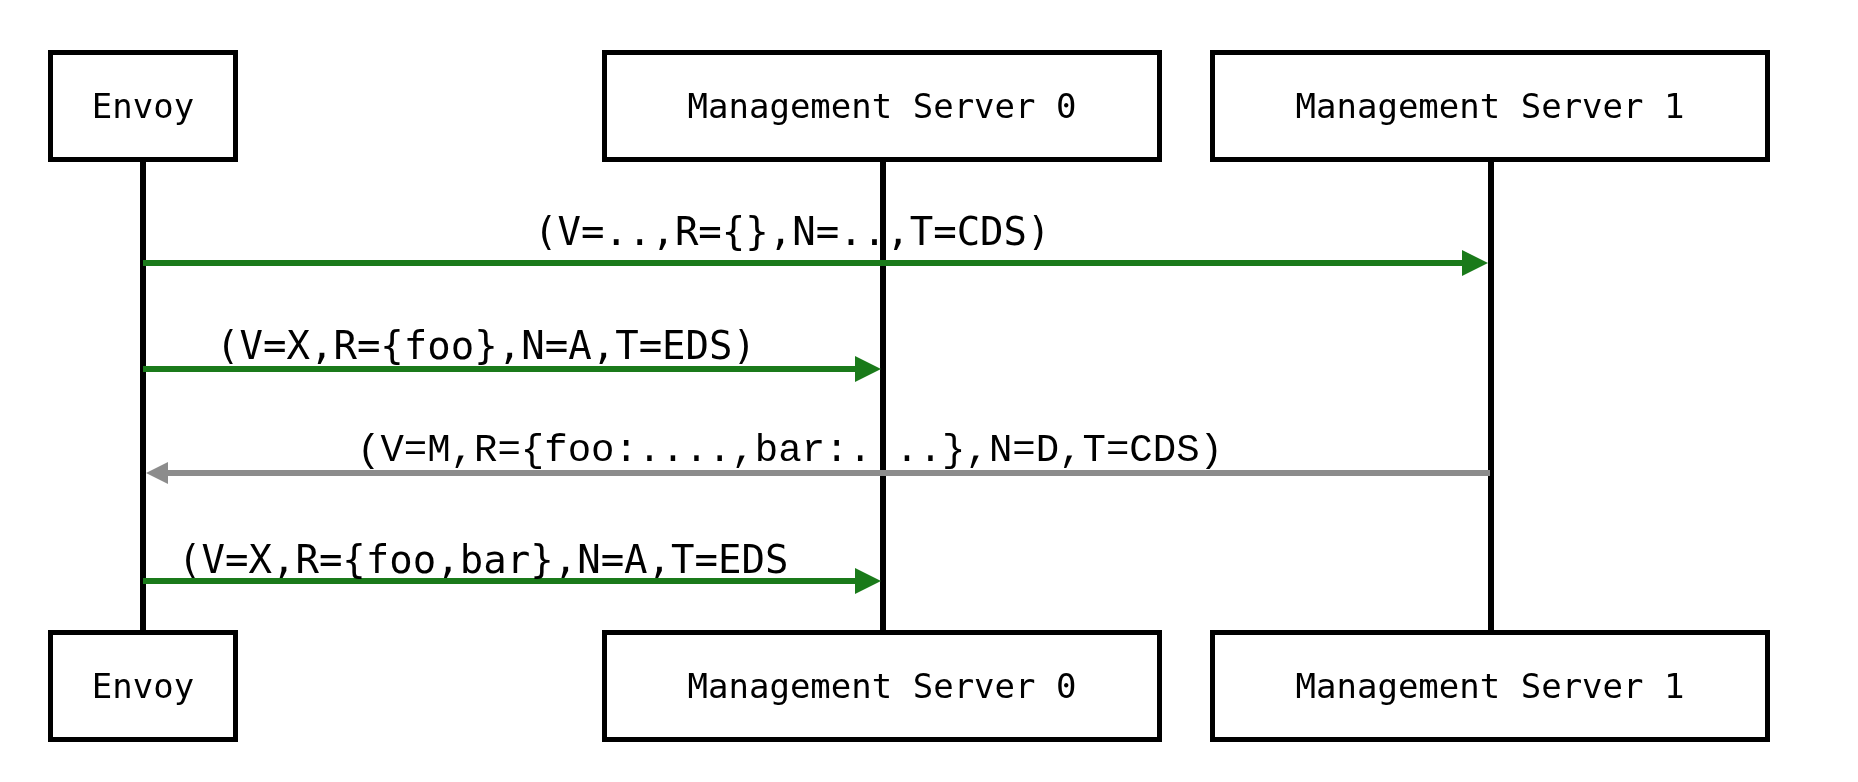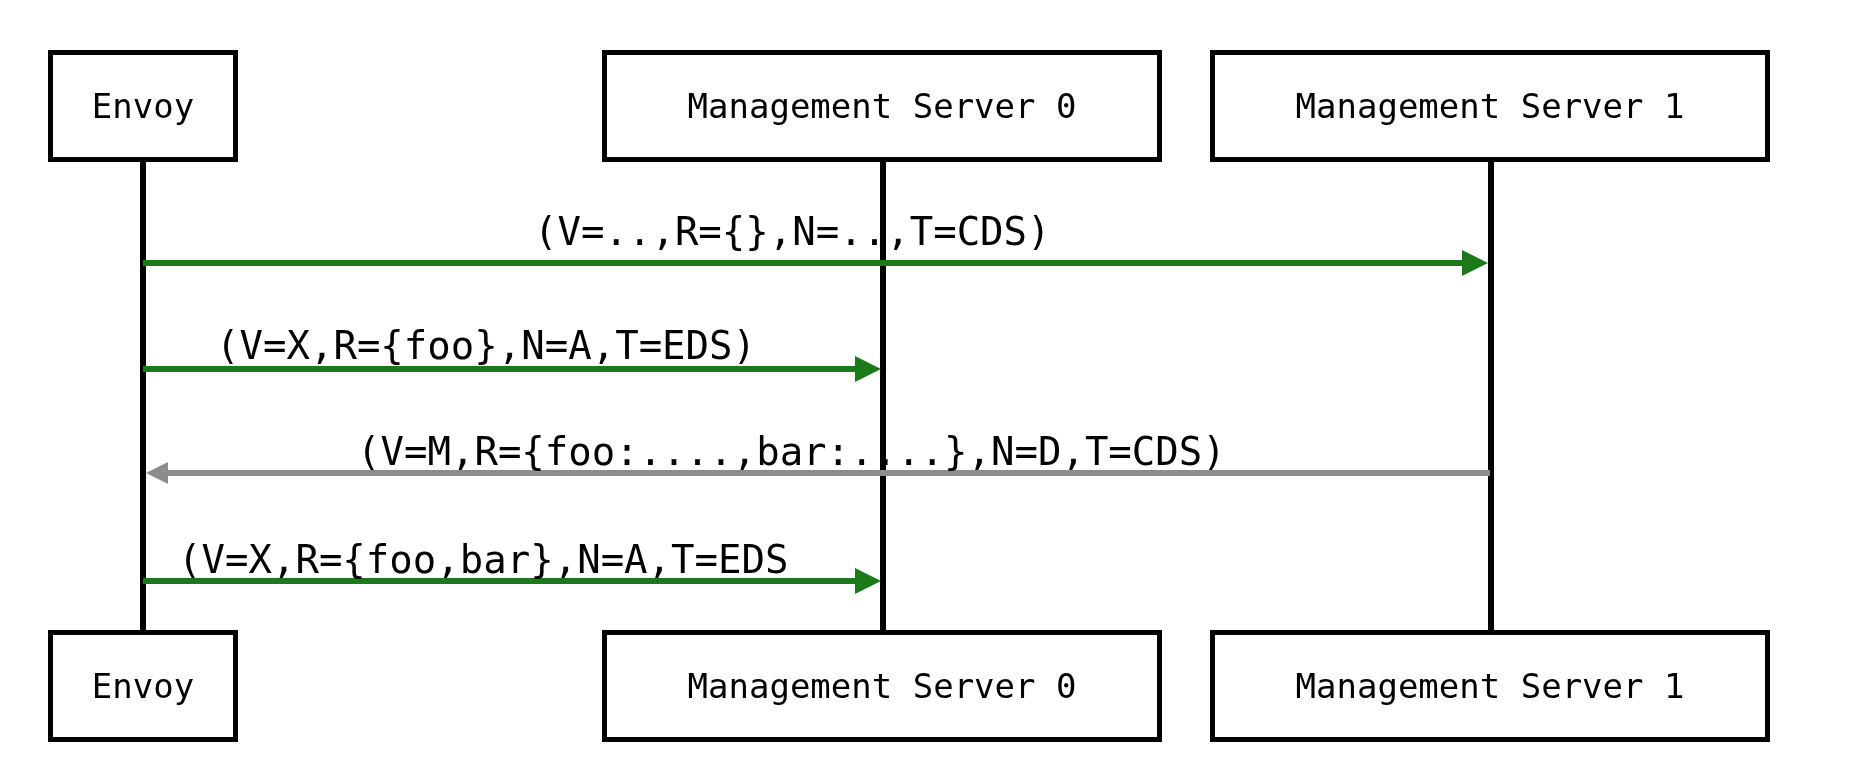--- a/index.html
+++ b/index.html
@@ -84,21 +84,21 @@
   <div class="participant-box" style="left:1210px; top:50px; width:560px; height:112px;">Management Server 1</div>
 
   <div class="msg-label" style="left:534px; top:212px;">(V=..,R={},N=..,T=CDS)</div>
   <div class="msg-line green" style="left:143px; top:260px; width:1322px;"></div>
   <div class="arrowhead right green" style="left:1462px; top:250px;"></div>
 
   <div class="msg-label" style="left:216px; top:318px;margin-top:8px;">(V=X,R={foo},N=A,T=EDS)</div>
   <div class="msg-line green" style="left:143px; top:366px; width:715px;"></div>
   <div class="arrowhead right green" style="left:855px; top:356px;"></div>
 
-  <div class="msg-label" style="left:357px; top:432px;">(V=M,R={foo:....,bar:....},N=D,T=CDS)</div>
+  <div class="msg-label" style="left:357px; top:432px;font-family:Liberation Mono, monospace;">(V=M,R={foo:....,bar:....},N=D,T=CDS)</div>
   <div class="msg-line gray" style="left:168px; top:470px; width:1322px;"></div>
   <div class="arrowhead left gray" style="left:146px; top:462px;"></div>
 
   <div class="msg-label" style="left:178px; top:540px;">(V=X,R={foo,bar},N=A,T=EDS</div>
   <div class="msg-line green" style="left:143px; top:578px; width:715px;"></div>
   <div class="arrowhead right green" style="left:855px; top:568px;"></div>
 
   <div class="participant-box" style="left:48px; top:630px; width:190px; height:112px;">Envoy</div>
 
   <div class="participant-box" style="left:602px; top:630px; width:560px; height:112px;">Management Server 0</div>

